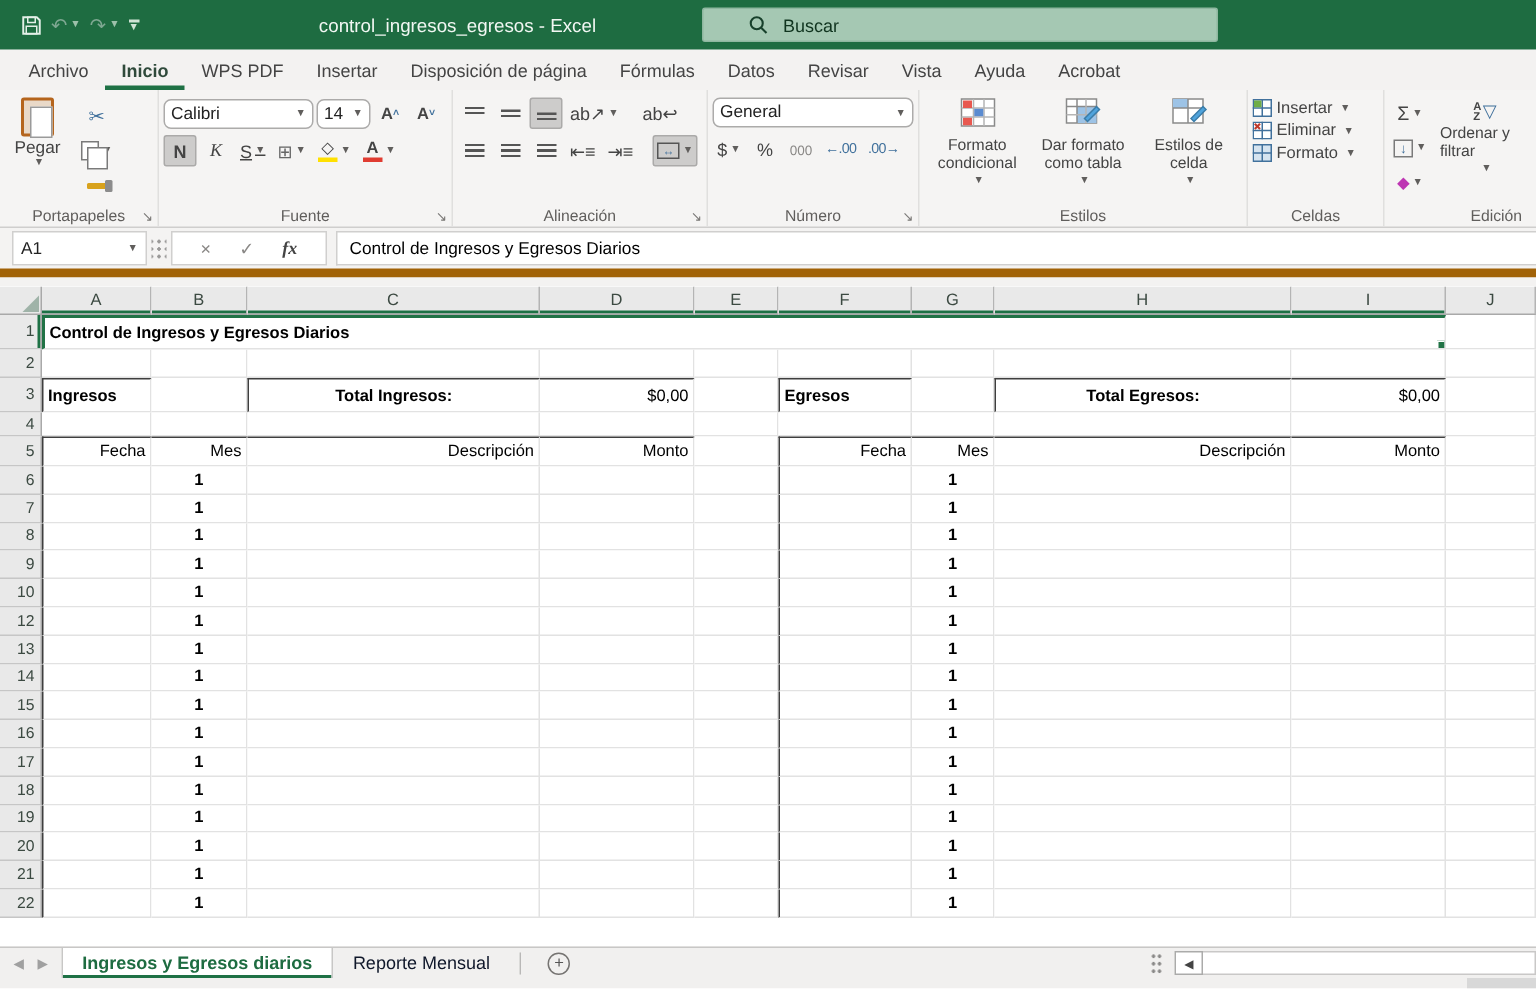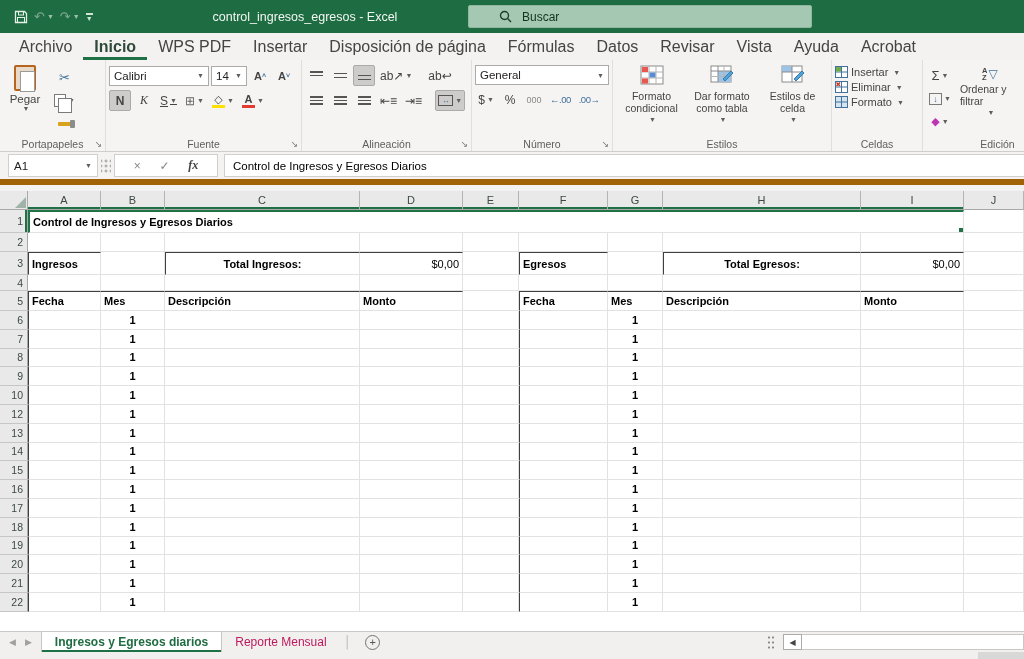--- a/index.html
+++ b/index.html
@@ -11,32 +11,32 @@
   .qat{display:flex;align-items:center;gap:6px;padding-left:14px}
   .qbtn{display:flex;align-items:center;gap:2px;color:#DFEEE3;font-size:13px;cursor:default}
   .qbtn .dim{color:#7FA892}
   .qchev{font-size:7px;color:#9DC0AA}
   .custom{display:inline-block;border-top:2px solid #CFE3D5;padding-top:1px;font-size:7px;color:#CFE3D5;line-height:5px}
   .apptitle{position:absolute;left:165px;width:280px;text-align:center;color:#F2F7F3;font-size:12.5px;white-space:nowrap}
   .searchbox{position:absolute;left:468px;top:5px;width:344px;height:23px;background:#A5C8B3;border:1px solid #8FB7A0;border-radius:2px;display:flex;align-items:center;gap:10px;padding-left:30px;font-size:12px;color:#10341F}
 
   
   .ribbontabs{height:27px;background:#F3F2F1;display:flex;align-items:center;padding-left:8px}
-  .rtab{padding:4px 11px;font-size:16px;color:#444;height:100%;display:flex;align-items:center;cursor:default;white-space:nowrap}
+  .rtab{padding:4px 11px;font-size:12px;color:#444;height:100%;display:flex;align-items:center;cursor:default;white-space:nowrap}
   .rtab.active{font-weight:700;color:#2F4A3B;box-shadow:inset 0 -3px 0 #1E7145}
 
   
   .ribbon{height:92px;background:#F5F4F3;border-bottom:1px solid #CFCECD;display:flex;position:relative;overflow:hidden}
   .rgroup{position:relative;height:100%;border-right:1px solid #E0DFDE;padding:4px 3px 16px;flex:none}
   .rlabel{position:absolute;bottom:1px;left:0;right:0;text-align:center;font-size:10.5px;color:#605E5C;white-space:nowrap}
   .launcher{position:absolute;bottom:2px;right:3px;font-size:9px;color:#7A7876}
   .rbtn{display:inline-flex;align-items:center;justify-content:center;border:1px solid transparent;border-radius:2px;color:#444;font-size:12px;min-width:22px;height:21px;padding:0 2px;background:transparent}
   .rbtn.on{background:#CDCCCB;border-color:#ABAAA9}
   .chev{font-size:7px;color:#605E5C;margin-left:2px}
-  .combo{display:flex;align-items:center;justify-content:space-between;background:#fff;border:1px solid #ACABAA;height:20px;font-size:11.5px;color:#222;padding:0 4px;border-radius:0}
+  .combo{display:flex;align-items:center;justify-content:space-between;background:#fff;border:1px solid #ACABAA;height:20px;font-size:11.5px;color:#222;padding:0 4px;border-radius:5px}
   .row{display:flex;align-items:center;gap:2px;margin-bottom:4px}
 
   
   .g-clip{width:106px;display:flex;gap:4px;padding-top:5px}
   .pastebig{display:flex;flex-direction:column;align-items:center;width:44px;font-size:11.5px;color:#444}
   .clipicon{width:22px;height:26px;border:2px solid #B5651D;border-radius:2px;background:#E9D9C8;position:relative;margin-bottom:2px}
   .clipicon::after{content:"";position:absolute;left:4px;top:4px;width:13px;height:19px;background:#fff;border:1px solid #9A9A9A}
   .minicol{display:flex;flex-direction:column;gap:2px;padding-top:2px}
   .cutglyph{color:#41719C;font-size:13px}
   .copyicon{width:12px;height:13px;border:1px solid #7A7A7A;background:#fff;position:relative}
@@ -101,31 +101,31 @@
   .ch.sel{box-shadow:inset 0 -2px 0 #1E7145}
   .rh{background:#E9E9E9;border-right:1px solid #A9A9A9;border-bottom:1px solid #C6C6C6;font-size:10.5px;color:#3C4A42;text-align:right;padding-right:4px}
   .rh.sel{box-shadow:inset -2px 0 0 #1E7145}
   .corner{background:#E9E9E9;border-right:1px solid #A9A9A9;border-bottom:1px solid #A9A9A9;position:relative}
   .tri{position:absolute;right:1px;bottom:1px;width:0;height:0;border-left:11px solid transparent;border-bottom:11px solid #9FB3A8}
   #sheet-table td{font-size:11px;color:#000;padding:0 3px;overflow:hidden;white-space:nowrap;background:#fff;border-right:1px solid #E2E2E2;border-bottom:1px solid #E2E2E2}
   td.b{border-right-color:#3F3F3F;border-bottom-color:#3F3F3F}
   td.bl{border-left:1px solid #3F3F3F}
   td.bt{border-top:1px solid #3F3F3F}
   td.ctr{text-align:center;font-weight:700}
-  td.hd{background:#D9D9D9;font-weight:700;text-align:left}
+  td.hd{background:#D9D9D9;font-weight:400;text-align:right}
   td.sec{background:#F4B183;font-weight:700;font-size:12.5px}
   td.lbl{background:#D9D9D9;font-weight:700;text-align:center}
   td.val{text-align:right}
   td.title-cell{background:#F4B183;font-weight:700;font-size:15px;border:2px solid #217346;position:relative;padding-left:4px;color:#000}
   .handle{position:absolute;right:-1px;bottom:-1px;width:6px;height:6px;background:#217346;border:1px solid #fff}
 
   
   .sheetbar{height:21px;background:#F1F0EF;border-top:1px solid #C8C7C6;display:flex;align-items:center;font-size:12px}
   .navarr{color:#A0A0A0;font-size:9px;padding:0 9px}
-  .stab{height:100%;display:flex;align-items:center;padding:0 13px;color:#be185d;white-space:nowrap}
+  .stab{height:100%;display:flex;align-items:center;padding:0 13px;color:#0f172a;white-space:nowrap}
   .stab.active{background:#fff;color:#1E6C41;font-weight:700;box-shadow:inset 0 -2px 0 #1E7145;border-right:1px solid #C8C7C6;border-left:1px solid #C8C7C6}
   .tabdiv{color:#B5B4B3;padding:0 4px}
   .addsheet{width:15px;height:15px;border:1px solid #767472;border-radius:50%;display:flex;align-items:center;justify-content:center;font-size:11px;color:#555;margin-left:10px;line-height:13px}
   .hscroll{margin-left:auto;display:flex;align-items:center;height:100%}
   .hdots{width:8px;height:14px;background:radial-gradient(circle,#8A8988 1px,transparent 1.2px);background-size:4px 5px;margin-right:8px}
   .harrow{width:19px;height:16px;background:#fff;border:1px solid #ABABAA;display:flex;align-items:center;justify-content:center;font-size:8px;color:#444}
   .hthumb{width:222px;height:16px;background:#fff;border:1px solid #C9C8C7;border-left:none}
 
   .bottomstrip{height:7px;background:#F1F0EF;position:relative}
   .bottomstrip .corner-dark{position:absolute;right:0;top:0;width:46px;height:7px;background:#D8D8D8}

